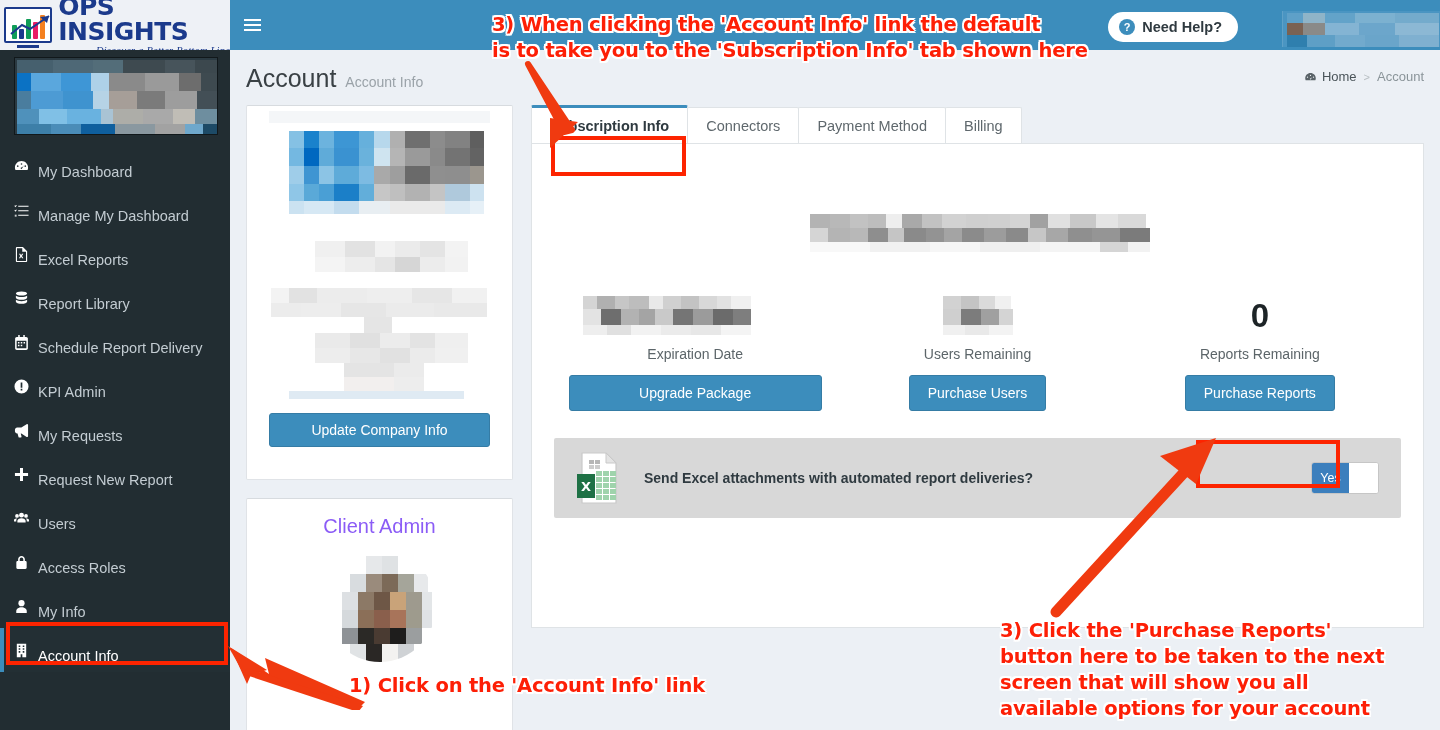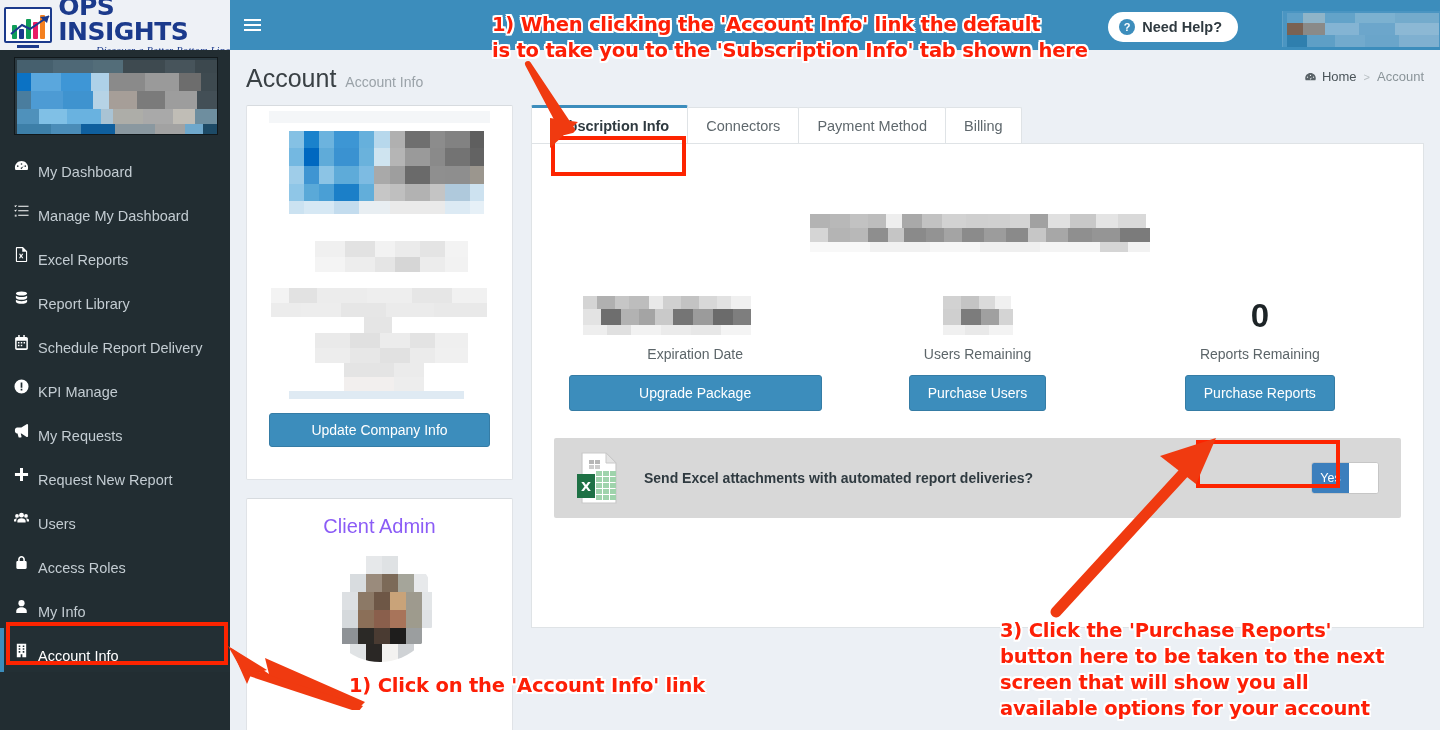--- a/index.html
+++ b/index.html
@@ -359,21 +359,21 @@
         </span>
         <span class="lbl">Schedule Report Delivery</span>
       </li>
 
       <li class="nav-item">
         <span class="ico">
           <svg class="ic" viewBox="0 0 16 16">
               <path d="M8 .5A7.5 7.5 0 1 0 8 15.5 7.5 7.5 0 0 0 8 .5zm.9 11.8H7.1v-1.8h1.8v1.8zm0-3H7.1V3.7h1.8v5.6z"></path>
             </svg>
         </span>
-        <span class="lbl">KPI Manage</span>
+        <span class="lbl">KPI Admin</span>
       </li>
 
       <li class="nav-item">
         <span class="ico">
           <svg class="ic" viewBox="0 0 16 16">
               <path d="M14.5 1.2c-.3-.2-.7-.2-1 0L7.8 4.8H3.4C2.1 4.8 1 5.9 1 7.2v1.6c0 1.3 1.1 2.4 2.4 2.4h.4l1 3.6c.1.4.5.7.9.7h1.4c.6 0 1-.5.9-1.1l-.8-3.2h.6l5.7 3.6c.3.2.7.2 1 0s.5-.5.5-.9V2.1c0-.4-.2-.7-.5-.9z"></path>
             </svg>
         </span>
         <span class="lbl">My Requests</span>
       </li>
@@ -809,21 +809,21 @@
     <path d="M8 4 L52 70 L44 72 L8 4 Z" fill="#f03a10" stroke="#f03a10" stroke-width="6" stroke-linejoin="round"></path>
     <polygon points="30,88 58,62 30,58" fill="#f03a10"></polygon>
   </svg>
 
   <svg class="arrow-svg" style="left:1040px; top:430px; width:180px; height:190px;" viewBox="0 0 180 190">
     <path d="M16 182 L150 36" fill="none" stroke="#f03a10" stroke-width="11" stroke-linecap="round"></path>
     <polygon points="176,8 120,26 156,54" fill="#f03a10"></polygon>
   </svg>
 
   <div class="anno anno-2">
-    <div>1) When clicking the 'Account Info' link the default</div>
+    <div>3) When clicking the 'Account Info' link the default</div>
     <div>is to take you to the 'Subscription Info' tab shown here</div>
   </div>
 
   <div class="anno anno-1">
     <div>1) Click on the 'Account Info' link</div>
   </div>
 
   <div class="anno anno-3">
     <div>3) Click the 'Purchase Reports'</div>
     <div>button here to be taken to the next</div>

